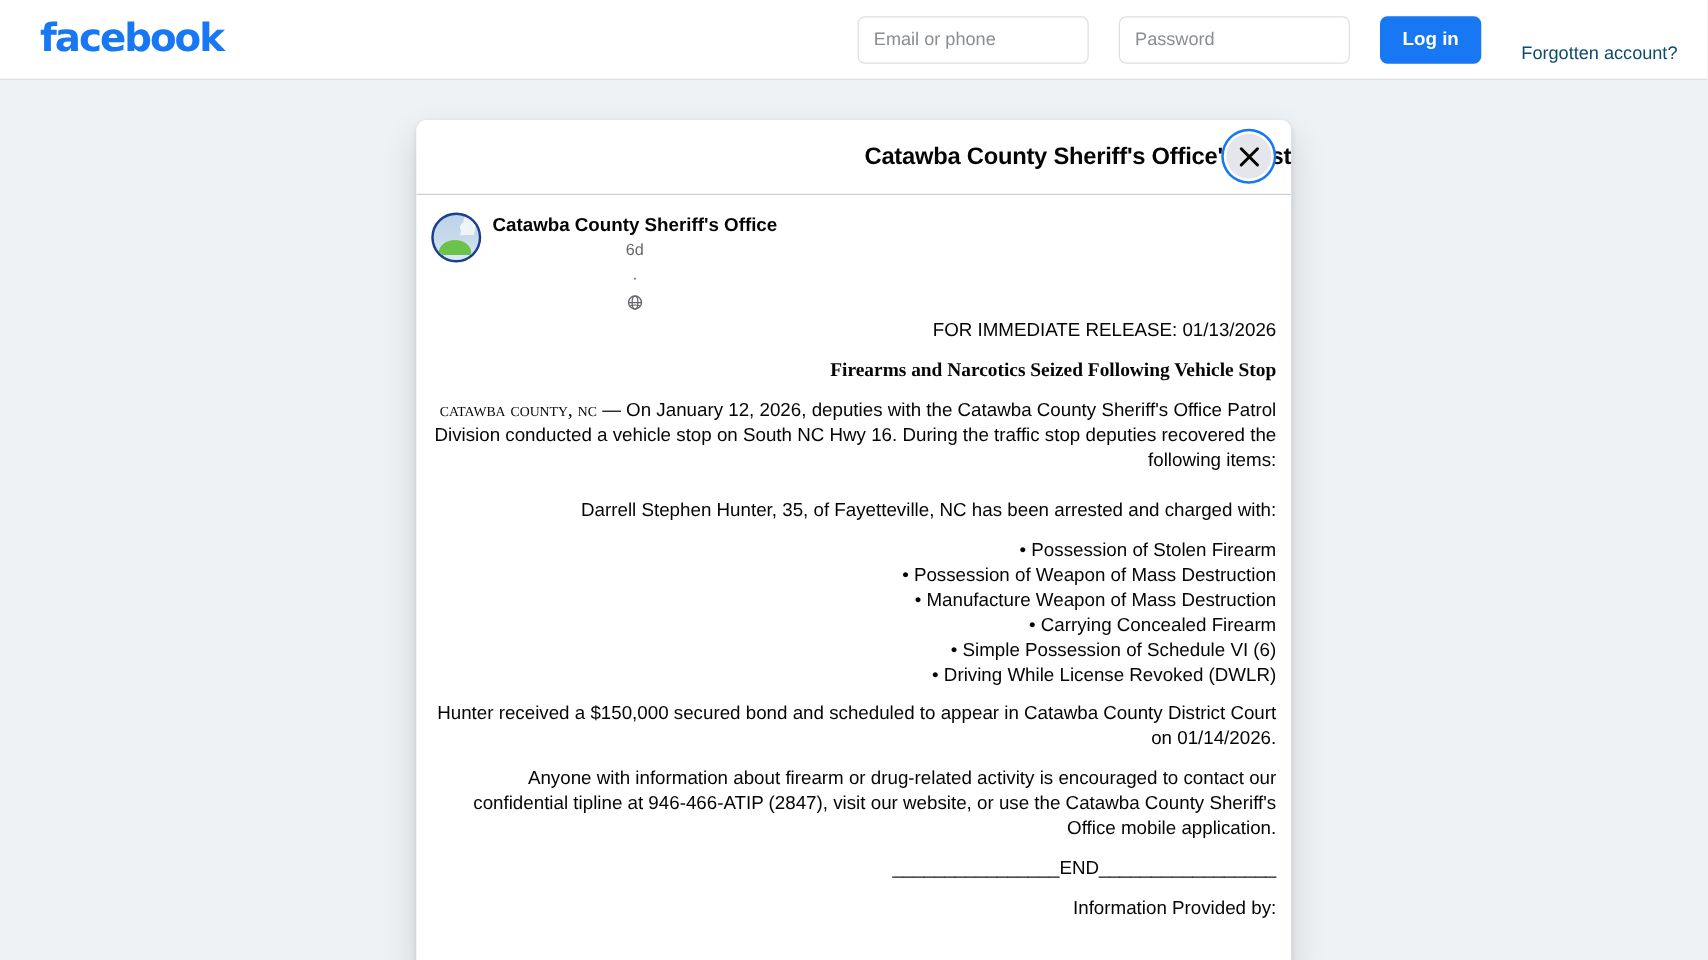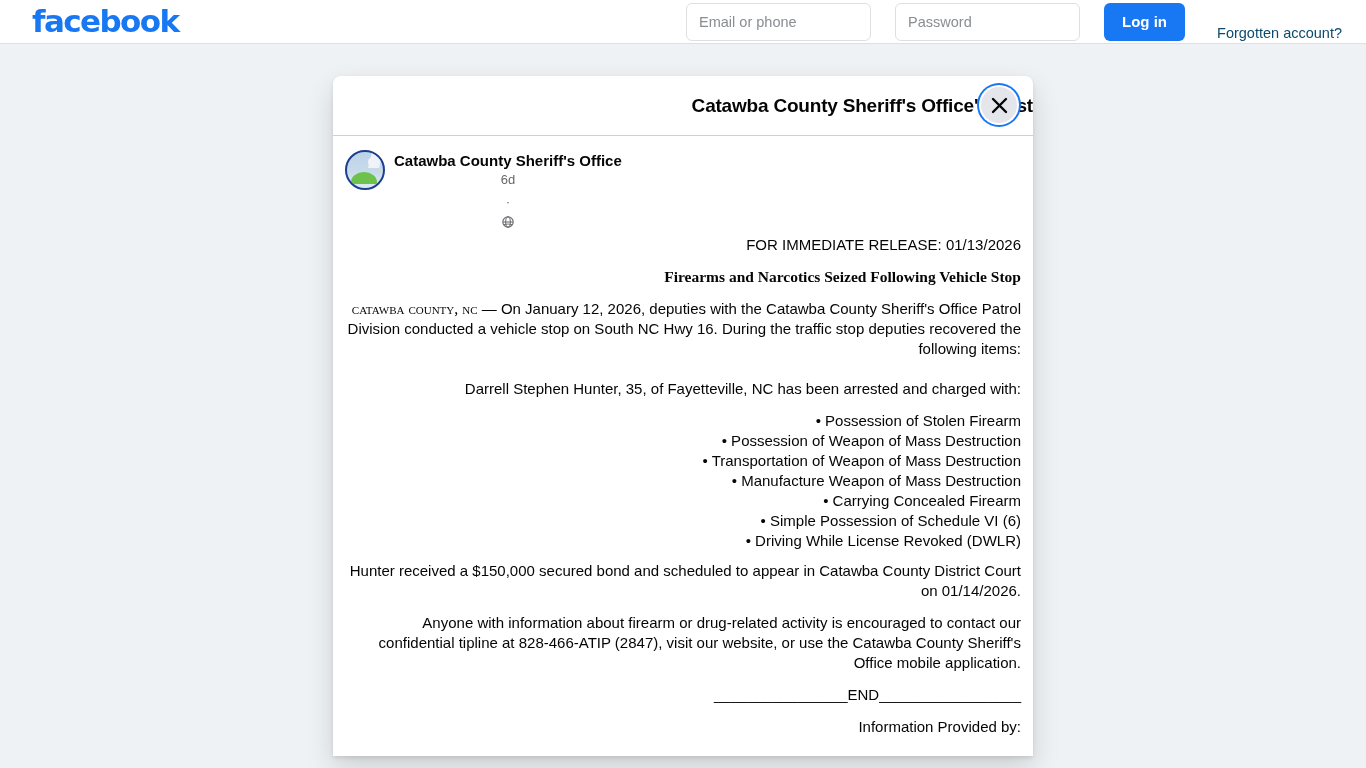--- a/index.html
+++ b/index.html
@@ -9,21 +9,21 @@
     height: 768px;
     overflow: hidden;
     background: #eff2f5;
     font-family: "Liberation Sans", sans-serif;
   }
 
   
   .topbar {
     position: relative;
     width: 1366px;
-    height: 44px;
+    height: 64px;
     background: #ffffff;
     border-bottom: 1px solid #dddfe2;
     display: flex;
     align-items: center;
     padding: 0 24px;
   }
   .fb-logo {
     font-family: "DejaVu Sans", sans-serif;
     font-size: 31px;
     font-weight: bold;
@@ -283,30 +283,29 @@
         <div class="p-block" style="margin-bottom:12px;">
           <span class="dateline">Catawba County, NC</span><span> — On January 12, 2026, deputies with the Catawba County Sheriff's Office Patrol Division conducted a vehicle stop on South NC Hwy 16.  During the traffic stop deputies recovered the following items:</span>
         </div>
 
 
         <div class="p-block" style="margin-bottom:12px;margin-top:20px;">Darrell Stephen Hunter, 35, of Fayetteville, NC has been arrested and charged with:</div>
 
         <div class="bullet-list">
           <div class="li">• Possession of Stolen Firearm</div>
           <div class="li">• Possession of Weapon of Mass Destruction</div>
-          <div class="li">• Transportation of Weapon of Mass Destruction</div>
           <div class="li">• Manufacture Weapon of Mass Destruction</div>
           <div class="li">• Carrying Concealed Firearm</div>
           <div class="li">• Simple Possession of Schedule VI (6)</div>
           <div class="li">• Driving While License Revoked (DWLR)</div>
         </div>
 
         <div class="p-block" style="margin-top:10px;margin-bottom:12px;">Hunter received a $150,000 secured bond and scheduled to appear in Catawba County District Court on 01/14/2026.</div>
 
-        <div class="p-block" style="margin-bottom:12px;">Anyone with information about firearm or drug-related activity is encouraged to contact our confidential tipline at 828-466-ATIP (2847), visit our website, or use the Catawba County Sheriff's Office mobile application.</div>
+        <div class="p-block" style="margin-bottom:12px;">Anyone with information about firearm or drug-related activity is encouraged to contact our confidential tipline at 946-466-ATIP (2847), visit our website, or use the Catawba County Sheriff's Office mobile application.</div>
 
         <div class="p-block" style="margin-bottom:12px;">________________END_________________</div>
 
         <div>
           <div class="sig-line">Information Provided by:</div>
 
         </div>
 
       </div>
     </div>

